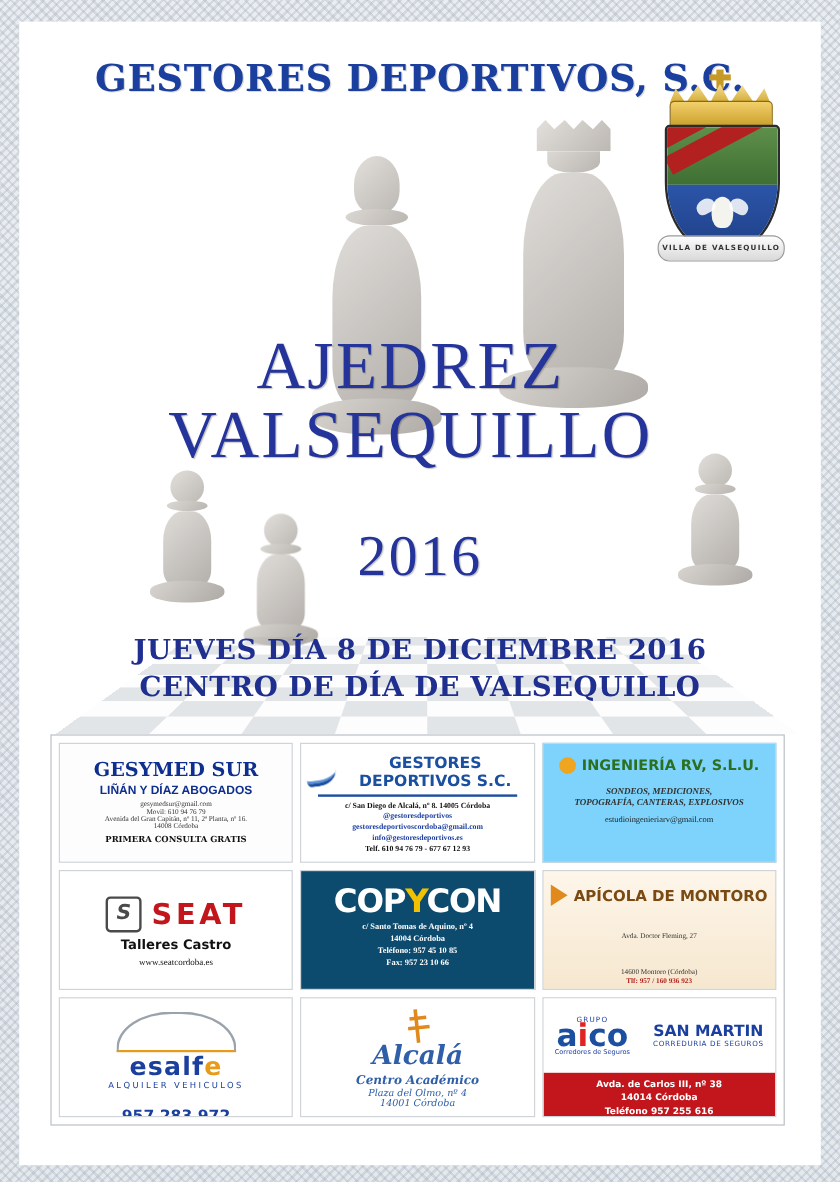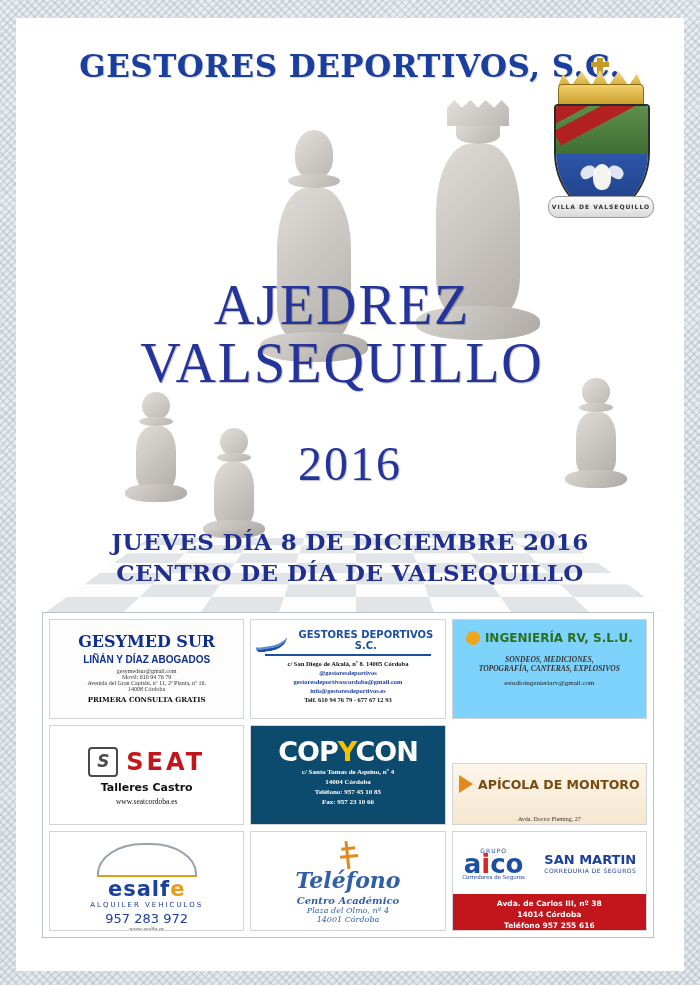--- a/index.html
+++ b/index.html
@@ -248,21 +248,21 @@
   .sp-gestores .logo-row {
     display: flex; align-items: center; justify-content: center; gap: 4px; margin-top: 4px;
   }
   .sp-gestores .swoosh {
     width: 34px; height: 18px;
     border-bottom: 3px solid #1b4fa0;
     border-radius: 0 0 60% 20%;
     transform: rotate(-8deg);
     box-shadow: 0 -5px 0 -3px #5b8fd6 inset;
   }
-  .sp-gestores .logo-txt { font-family: "DejaVu Sans", sans-serif; font-weight: bold; font-size: 10px; color: #1b4fa0; }
+  .sp-gestores .logo-txt { font-family: "DejaVu Sans", sans-serif; font-weight: bold; font-size: 13px; color: #1b4fa0; }
   .sp-gestores .bar { height: 2px; background: #1b4fa0; margin: 3px 10px; }
   .sp-gestores .t { font-size: 6.5px; color: #111; font-weight: bold; line-height: 9px; }
   .sp-gestores .m { font-size: 6.5px; color: #1b3fa0; font-weight: bold; line-height: 9px; }
 
   
   .sp-rv { background: #7dd3fc; }
   .sp-rv .head { display: flex; align-items: center; justify-content: center; gap: 5px; margin-top: 6px; }
   .sp-rv .dot { width: 14px; height: 14px; border-radius: 50%; background: #f0a51e; }
   .sp-rv .name { font-family: "DejaVu Sans", sans-serif; font-weight: bold; font-size: 12px; color: #2b6f1f; }
   .sp-rv .s1 { font-style: italic; font-weight: bold; font-size: 7.5px; color: #333; margin-top: 10px; }
@@ -286,42 +286,42 @@
   .sp-copycon { background: #0c4a6e; }
   .sp-copycon .word {
     font-family: "DejaVu Sans", sans-serif; font-weight: bold; font-size: 27px;
     color: #ffffff; margin-top: 5px; letter-spacing: -1px;
   }
   .sp-copycon .word .y { color: #f2c200; }
   .sp-copycon .line { font-size: 7px; color: #ffffff; font-weight: bold; line-height: 10px; }
   .sp-copycon .line:first-of-type { margin-top: 5px; }
 
   
-  .sp-apicola { background: linear-gradient(#fdf6ea,#f6e7cf); margin-top: 38px; }
+  .sp-apicola { background: linear-gradient(#fdf6ea,#f6e7cf); }
   .sp-apicola .top { display: flex; align-items: center; justify-content: center; gap: 5px; margin-top: 6px; }
   .sp-apicola .tri {
     width: 0; height: 0; border-left: 14px solid #e08a1e; border-top: 9px solid transparent; border-bottom: 9px solid transparent;
   }
   .sp-apicola .name { font-family: "DejaVu Sans", sans-serif; font-weight: bold; font-size: 12.5px; color: #7a4a12; }
   .sp-apicola .addr { font-size: 6px; color: #333; margin-top: 22px; line-height: 8px; }
   .sp-apicola .tel { font-size: 6px; color: #b3241f; font-weight: bold; }
 
   
   .sp-esalfe .car {
     width: 96px; height: 30px; margin: 6px auto 0;
     border-bottom: 2px solid #e89b1a;
     border-radius: 46% 46% 0 0 / 90% 90% 0 0;
     border-top: 2px solid #9aa3ab;
     border-left: 2px solid #9aa3ab;
     border-right: 2px solid #9aa3ab;
   }
   .sp-esalfe .word { font-family: "DejaVu Sans", sans-serif; font-weight: bold; font-size: 21px; color: #1b3f9e; letter-spacing: 1px; }
   .sp-esalfe .word .o { color: #e89b1a; }
   .sp-esalfe .sub { font-family: "DejaVu Sans", sans-serif; font-size: 7px; color: #1b3f9e; letter-spacing: 2px; }
-  .sp-esalfe .tel { font-family: "DejaVu Sans", sans-serif; font-weight: normal; font-size: 13px; color: #1b3f9e; margin-top: 2px; }
+  .sp-esalfe .tel { font-family: "DejaVu Sans", sans-serif; font-weight: bold; font-size: 13px; color: #1b3f9e; margin-top: 14px; }
   .sp-esalfe .web { font-size: 6px; color: #555; }
 
   
   .sp-smaland .antler {
     width: 40px; height: 30px; margin: 4px auto -4px;
     background:
       linear-gradient(#e08a1e,#e08a1e) left 14px top 6px/14px 3px no-repeat,
       linear-gradient(#e08a1e,#e08a1e) left 12px top 14px/18px 3px no-repeat,
       linear-gradient(#e08a1e,#e08a1e) left 18px top 0/3px 28px no-repeat;
     transform: rotate(-6deg);
@@ -564,21 +564,21 @@
       <div class="sp sp-esalfe">
         <div class="car"></div>
         <div class="word"><span>esalf</span><span class="o">e</span></div>
         <div class="sub">ALQUILER VEHICULOS</div>
         <div class="tel">957 283 972</div>
         <div class="web">www.esalfe.es</div>
       </div>
 
       <div class="sp sp-smaland">
         <div class="antler"></div>
-        <div class="word">Teléfono</div>
+        <div class="word">Alcalá</div>
         <div class="sub">Centro Académico</div>
         <div class="addr">Plaza del Olmo, nº 4</div>
         <div class="addr">14001 Córdoba</div>
       </div>
 
       <div class="sp sp-aico">
         <div class="top">
           <div class="aico-mark">
             <div class="grupo">GRUPO</div>
             <div class="aico"><span>a</span><span class="i">i</span><span>co</span></div>

